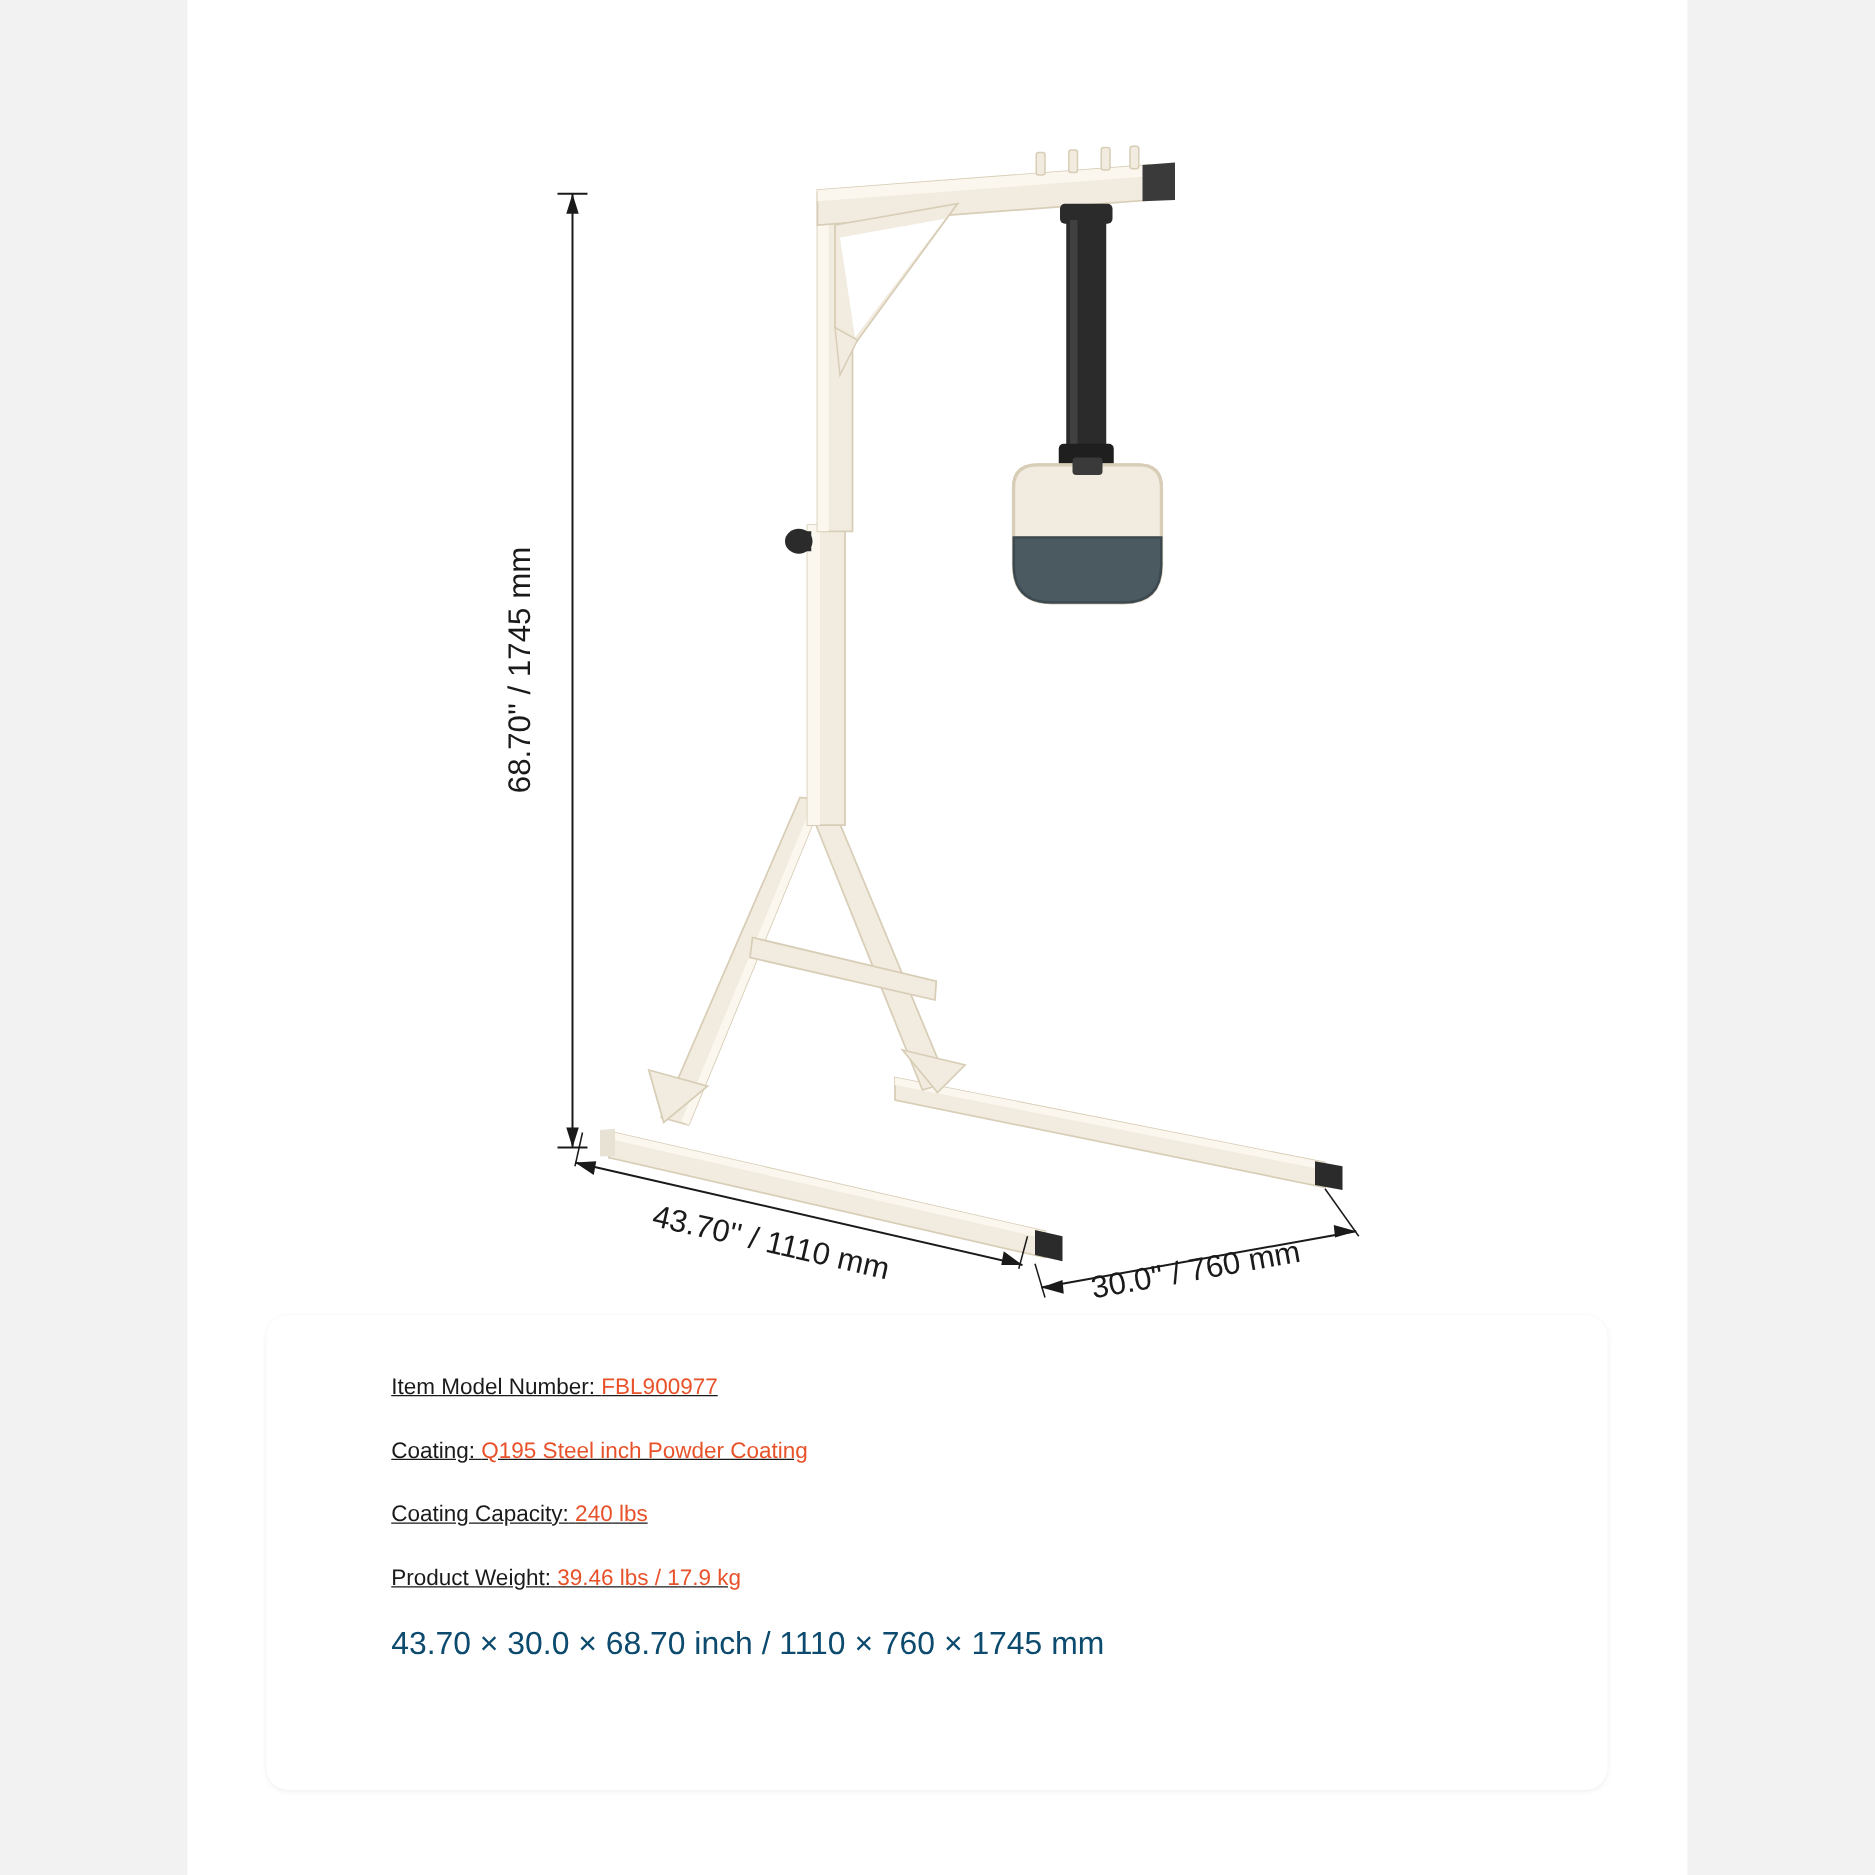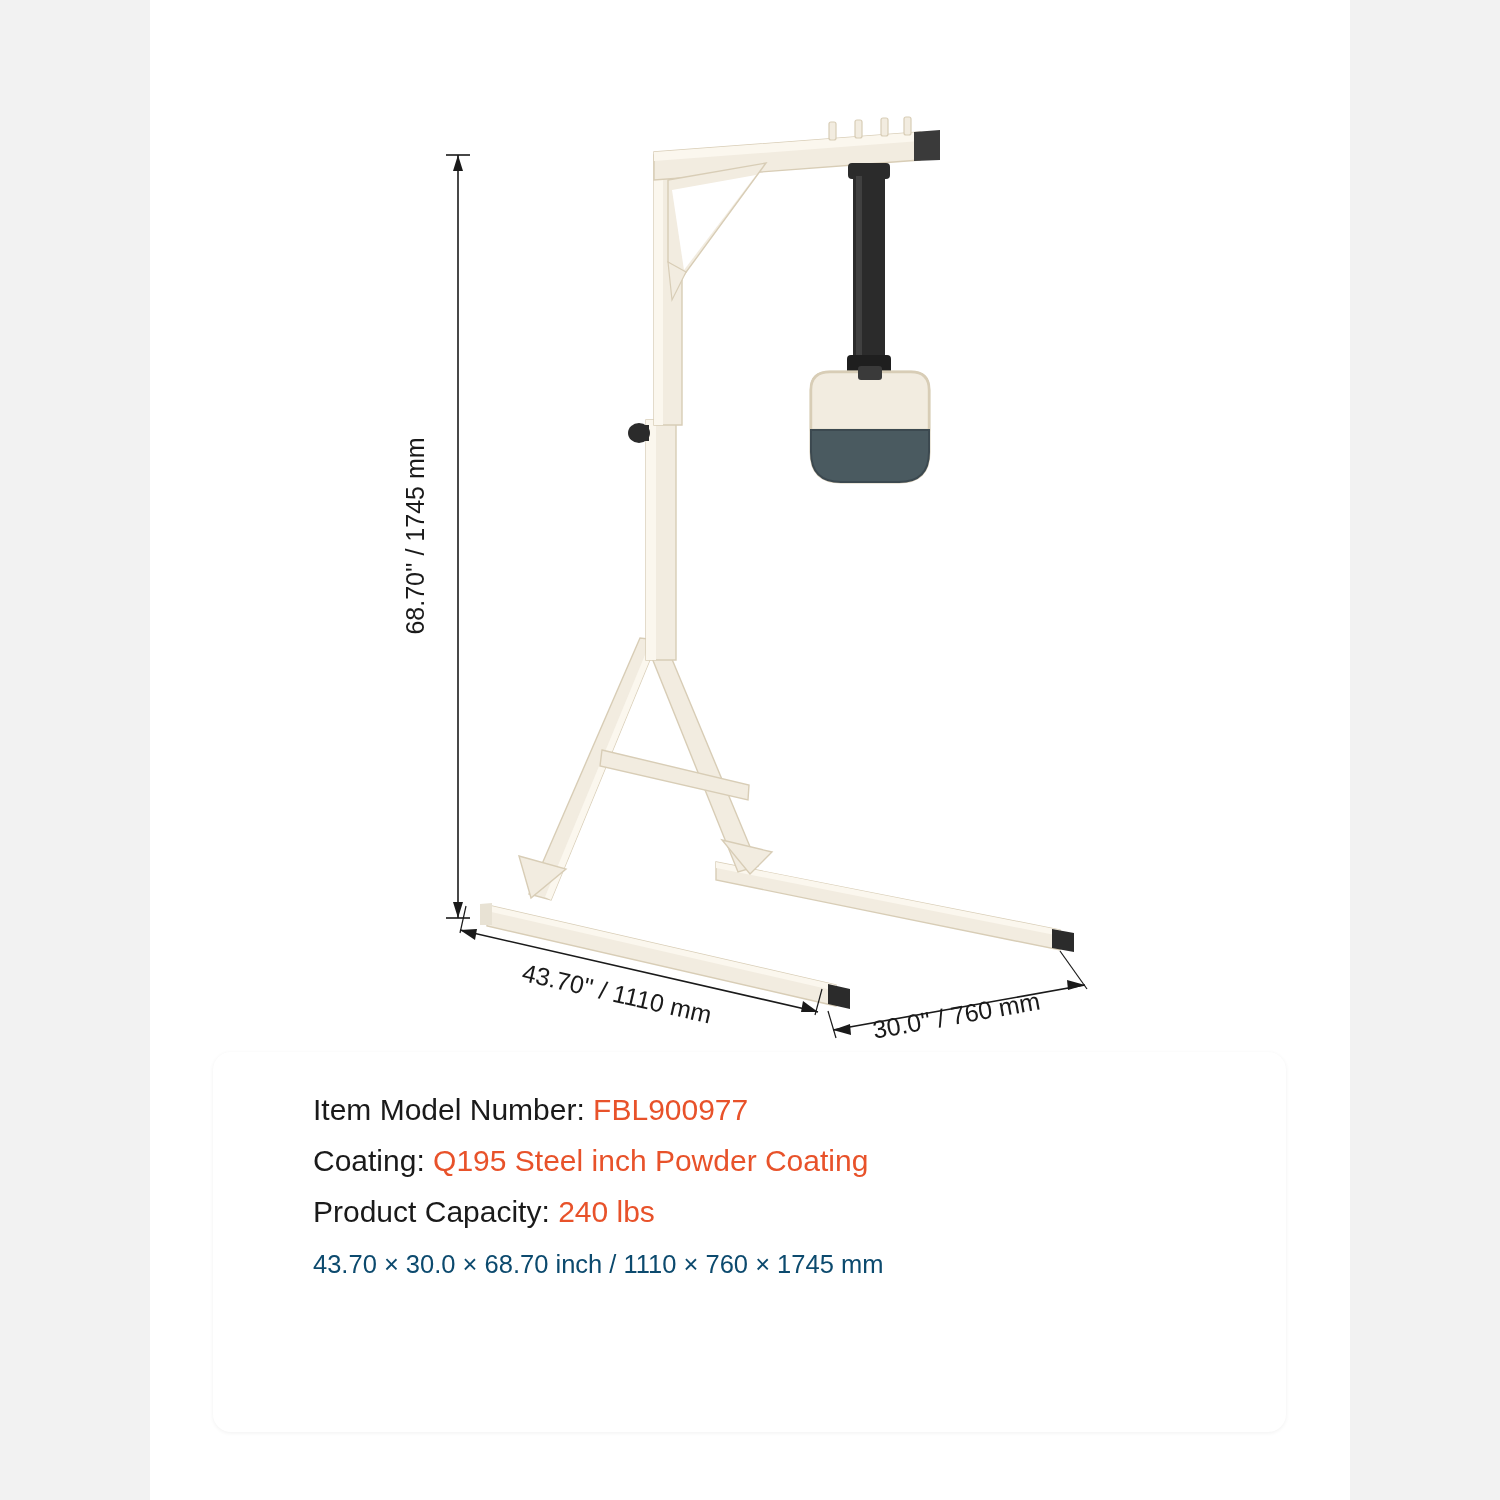--- a/index.html
+++ b/index.html
@@ -45,24 +45,25 @@
     border-radius: 18px;
     box-shadow: 0 1px 4px rgba(0,0,0,0.06);
   }
   .spec-list {
     position: absolute;
     left: 100px;
     top: 32px;
     right: 30px;
   }
   .spec-row {
-    font-size: 30px;
+    font-size: 18px;
     color: #1a1a1a;
     line-height: 51px;
     white-space: nowrap;
+    text-decoration: underline;
   }
   .spec-label {
     color: #1a1a1a;
   }
   .spec-value {
     color: #e8522a;
   }
   .spec-dims-value {
     font-size: 25.5px;
     color: #0c4a6e;
@@ -207,24 +208,28 @@
         <span class="spec-label">Item Model Number:</span>
         <span class="spec-value">FBL900977</span>
       </div>
 
       <div class="spec-row">
         <span class="spec-label">Coating:</span>
         <span class="spec-value">Q195 Steel inch Powder Coating</span>
       </div>
 
       <div class="spec-row">
-        <span class="spec-label">Product Capacity:</span>
+        <span class="spec-label">Coating Capacity:</span>
         <span class="spec-value">240 lbs</span>
       </div>
 
+      <div class="spec-row">
+        <span class="spec-label">Product Weight:</span>
+        <span class="spec-value">39.46 lbs / 17.9 kg</span>
+      </div>
 
 
       <div class="spec-dims-value">43.70 × 30.0 × 68.70 inch / 1110 × 760 × 1745 mm</div>
 
     </div>
   </div>
 
 </div>
 
 </body></html>

